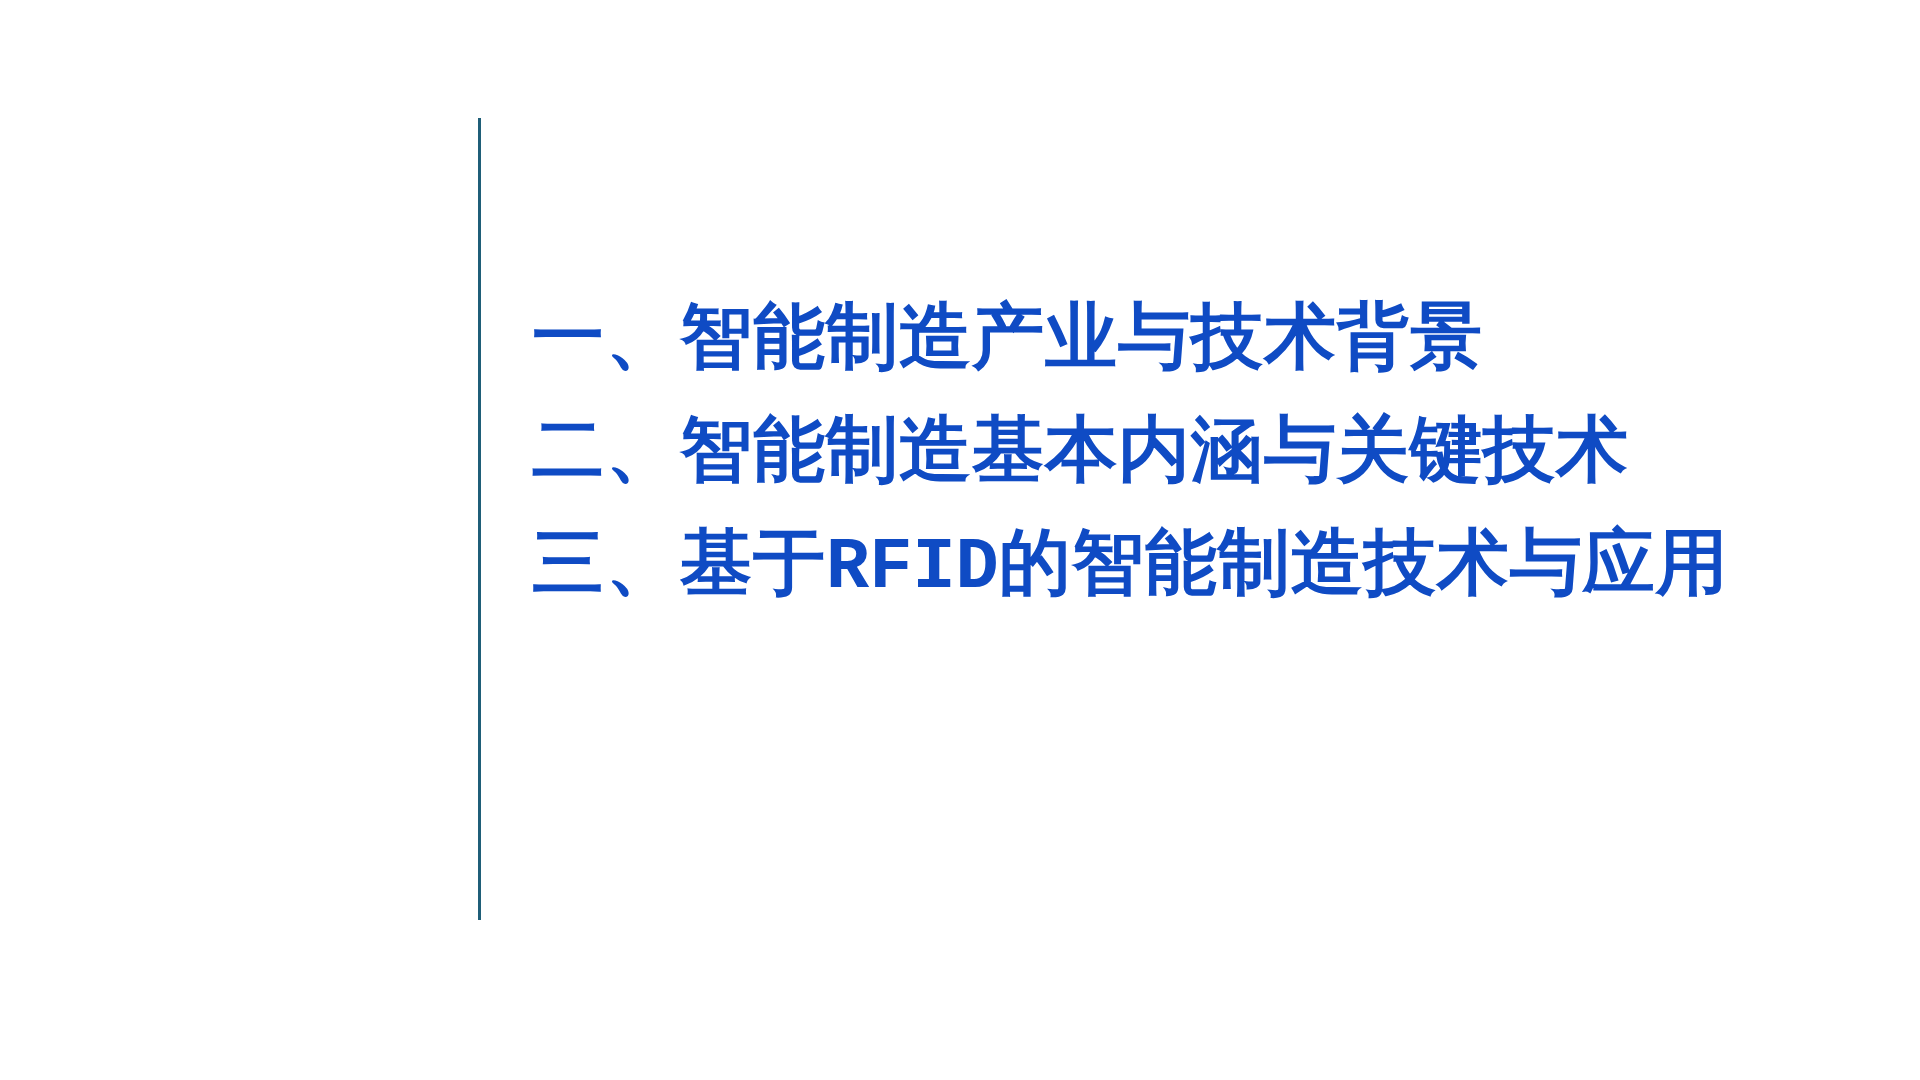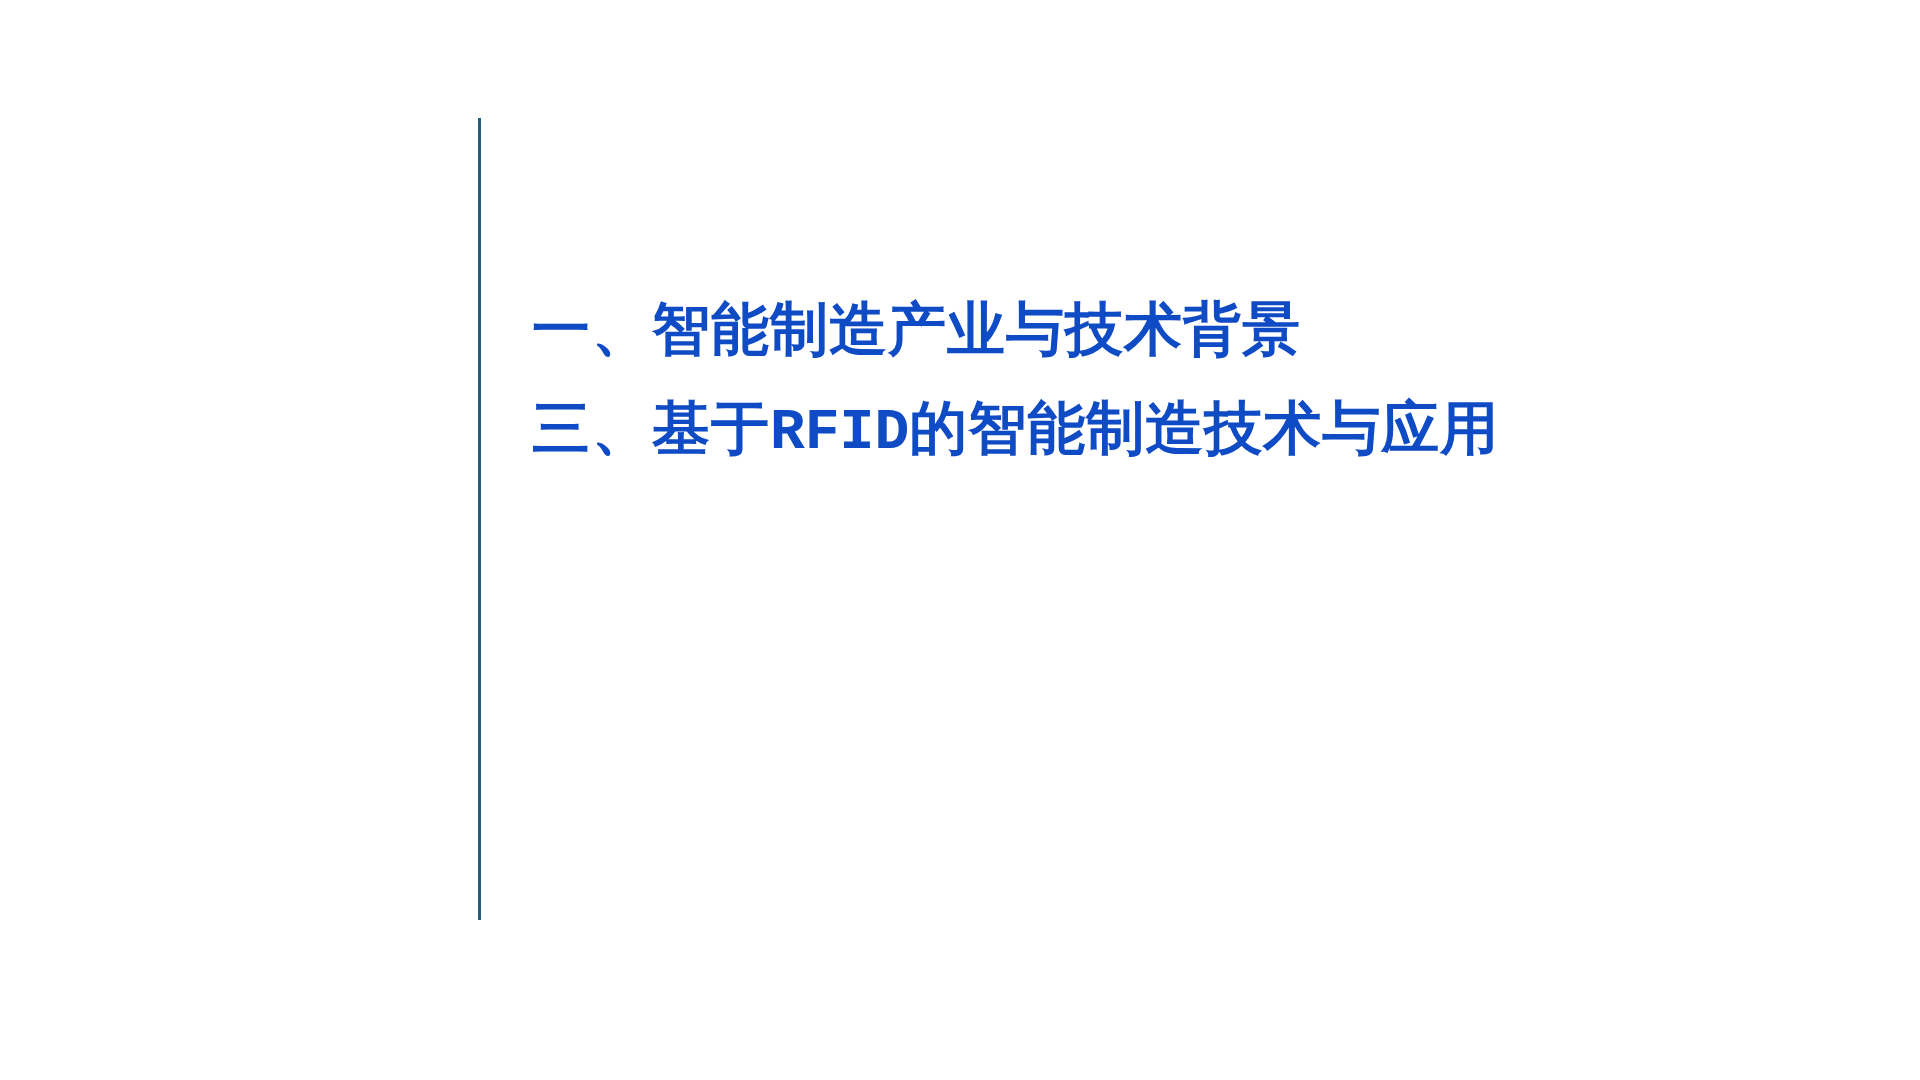--- a/index.html
+++ b/index.html
@@ -39,21 +39,21 @@
     position: absolute;
     left: 532px;
     top: 300px;
     width: 1320px;
     display: flex;
     flex-direction: column;
     gap: 41px;
   }
 
   .agenda-item {
-    font-size: 58px;
+    font-size: 72px;
     line-height: 1.0;
     font-weight: bold;
     color: #0F4BC4;
     letter-spacing: 1px;
     white-space: nowrap;
     font-family: "Liberation Sans", "DejaVu Sans", sans-serif;
   }
 
   .agenda-item .marker {
     letter-spacing: 2px;
@@ -71,20 +71,23 @@
 <div id="slide" style="background: rgb(255, 255, 255);">
 
   <div id="accent-rule" style="background: rgb(31, 94, 120);"></div>
 
   <div id="agenda-list">
 
     <div class="agenda-item" style="color: rgb(15, 75, 196);">
       <span class="marker">一、</span><span class="label">智能制造产业与技术背景</span>
     </div>
 
+    <div class="agenda-item" style="color: rgb(15, 75, 196);">
+      <span class="marker">二、</span><span class="label">智能制造基本内涵与关键技术</span>
+    </div>
 
     <div class="agenda-item" style="color: rgb(15, 75, 196);">
       <span class="marker">三、</span><span class="label">基于</span><span class="latin">RFID</span><span class="label">的智能制造技术与应用</span>
     </div>
 
   </div>
 
 </div>
 
 </body></html>

